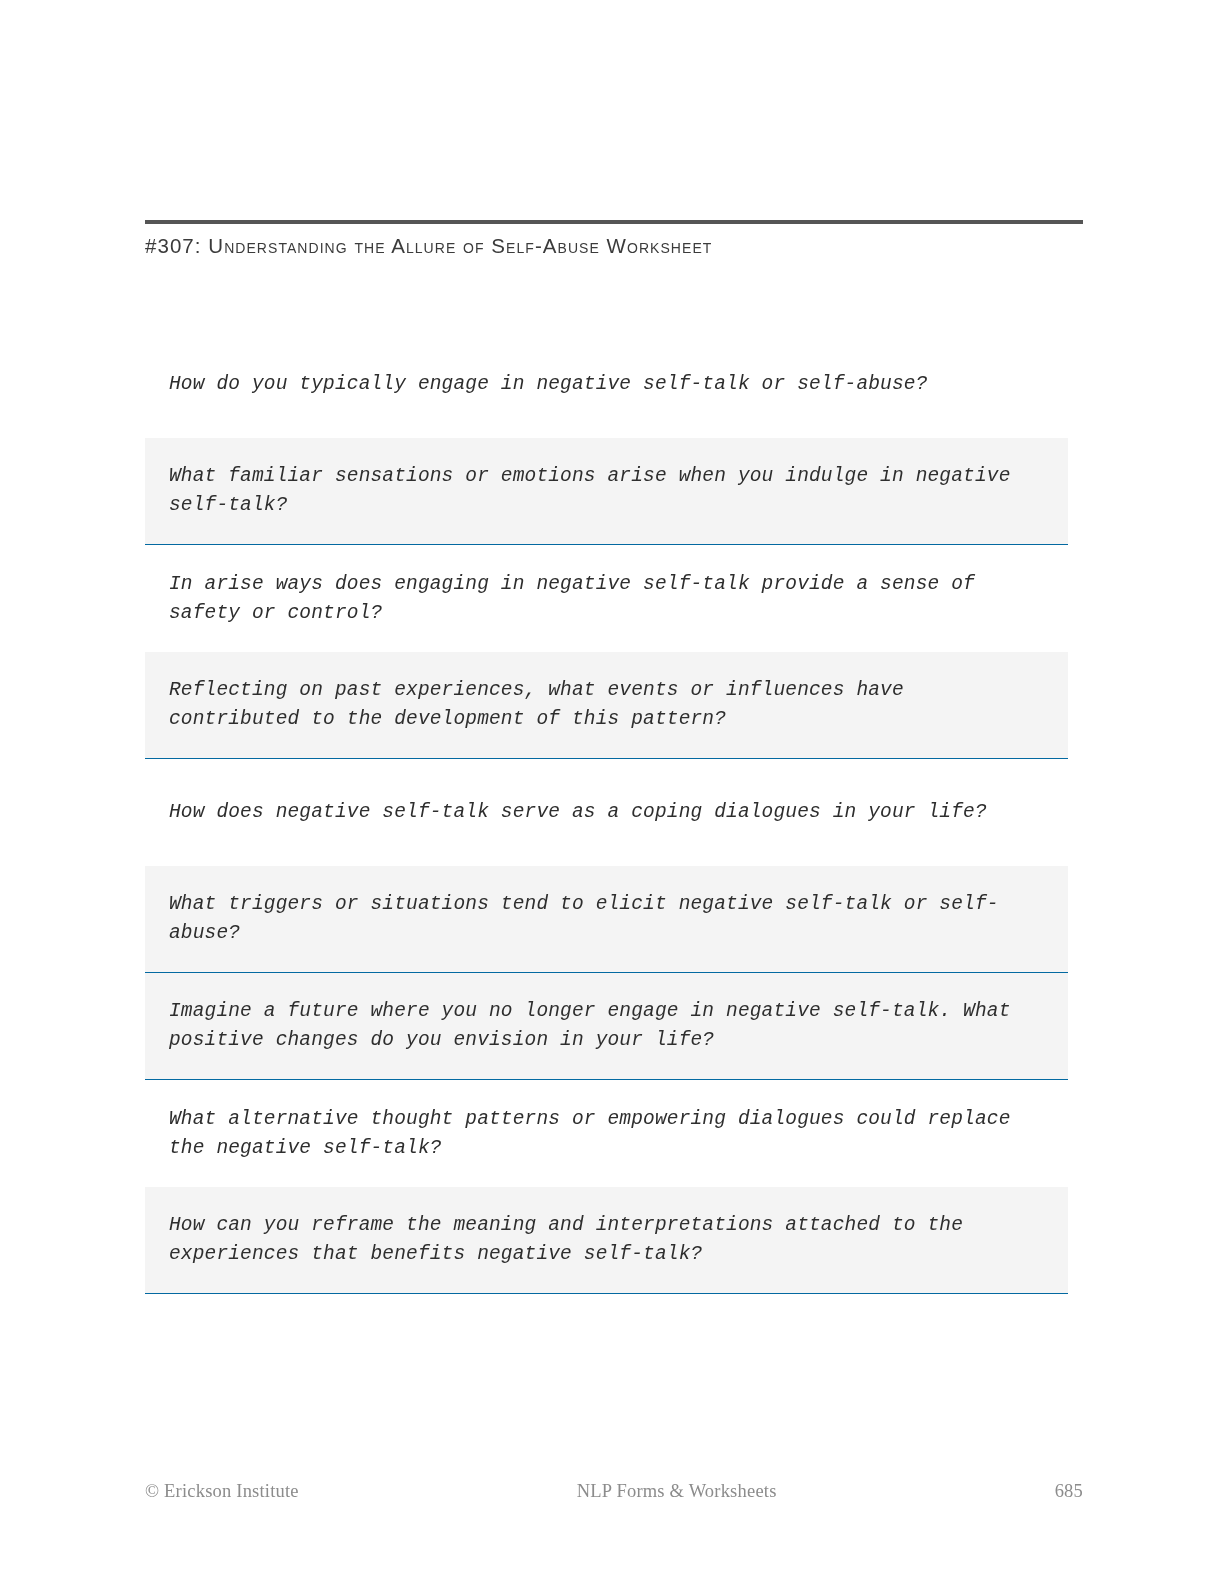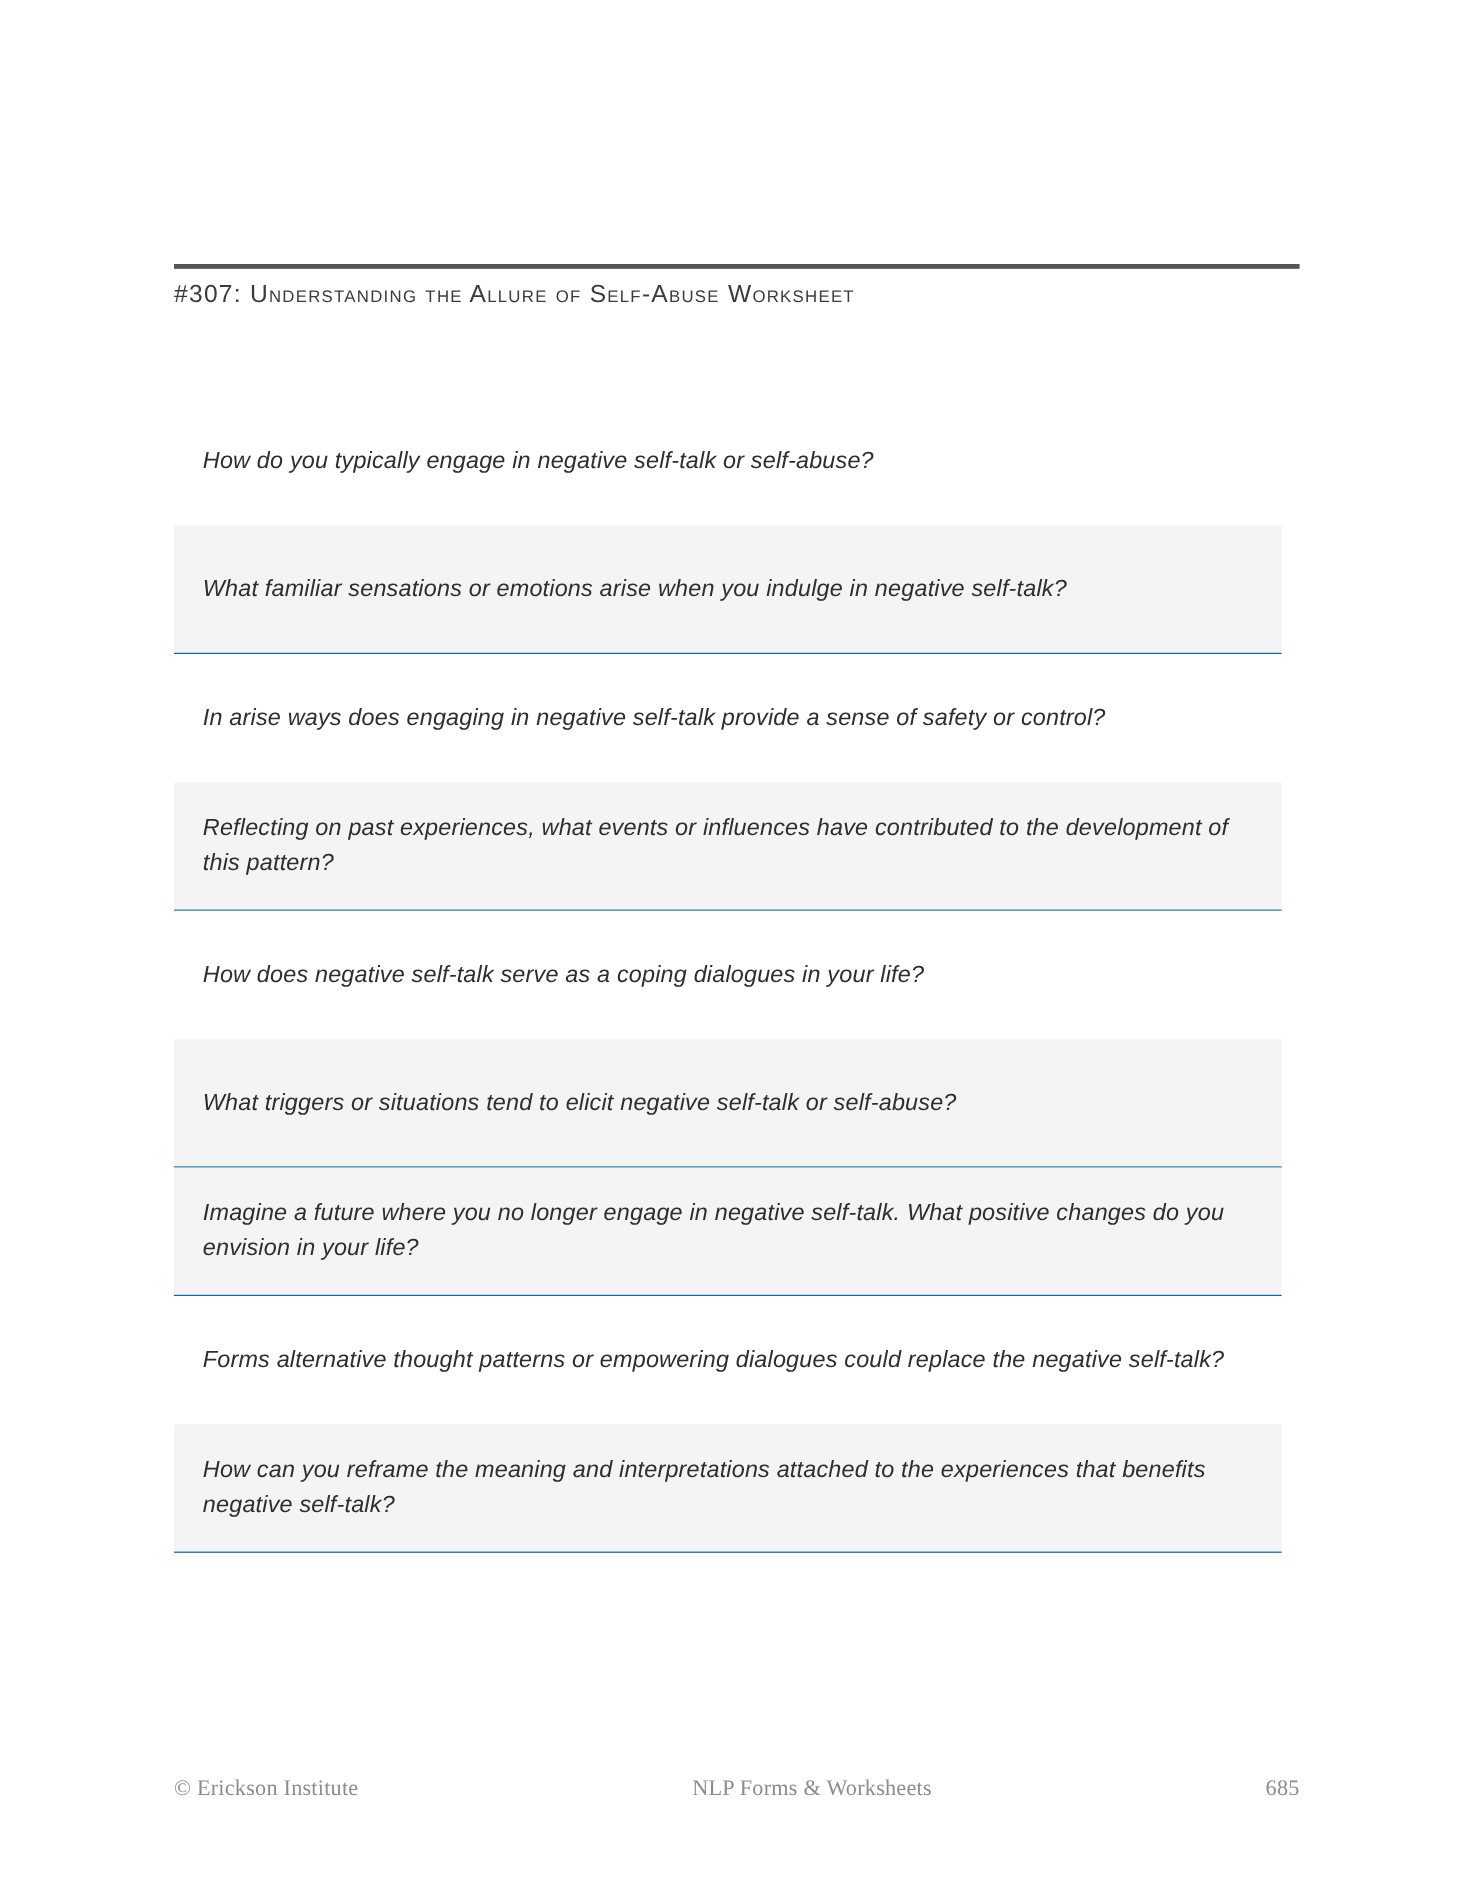--- a/index.html
+++ b/index.html
@@ -72,21 +72,21 @@
 
   .qrow.shaded {
     background: #f4f4f4;
     border-bottom: 1px solid #0369a1;
   }
 
   .qrow.h1 { height: 107px; }
   .qrow.h2 { height: 107px; }
 
   .qtext {
-    font-family: Liberation Sans, sans-serif;
+    font-family: Liberation Mono, monospace;
     font-style: italic;
     font-size: 19.5px;
     line-height: 1.47;
     color: #2e2e2e;
     letter-spacing: 0.15px;
   }
 
   
   .footer {
     position: absolute;
@@ -131,21 +131,21 @@
       <div class="qrow h1">
         <div class="qtext">How does negative self-talk serve as a coping dialogues in your life?</div>
       </div>
       <div class="qrow h1 shaded">
         <div class="qtext">What triggers or situations tend to elicit negative self-talk or self-abuse?</div>
       </div>
       <div class="qrow h2 shaded">
         <div class="qtext">Imagine a future where you no longer engage in negative self-talk. What positive changes do you envision in your life?</div>
       </div>
       <div class="qrow h2">
-        <div class="qtext">Forms alternative thought patterns or empowering dialogues could replace the negative self-talk?</div>
+        <div class="qtext">What alternative thought patterns or empowering dialogues could replace the negative self-talk?</div>
       </div>
       <div class="qrow h2 shaded">
         <div class="qtext">How can you reframe the meaning and interpretations attached to the experiences that benefits negative self-talk?</div>
       </div>
     </div>
 
   <div class="footer">
     <div class="footer-left">© Erickson Institute</div>
     <div class="footer-center">NLP Forms &amp; Worksheets</div>
     <div class="footer-right">685</div>

